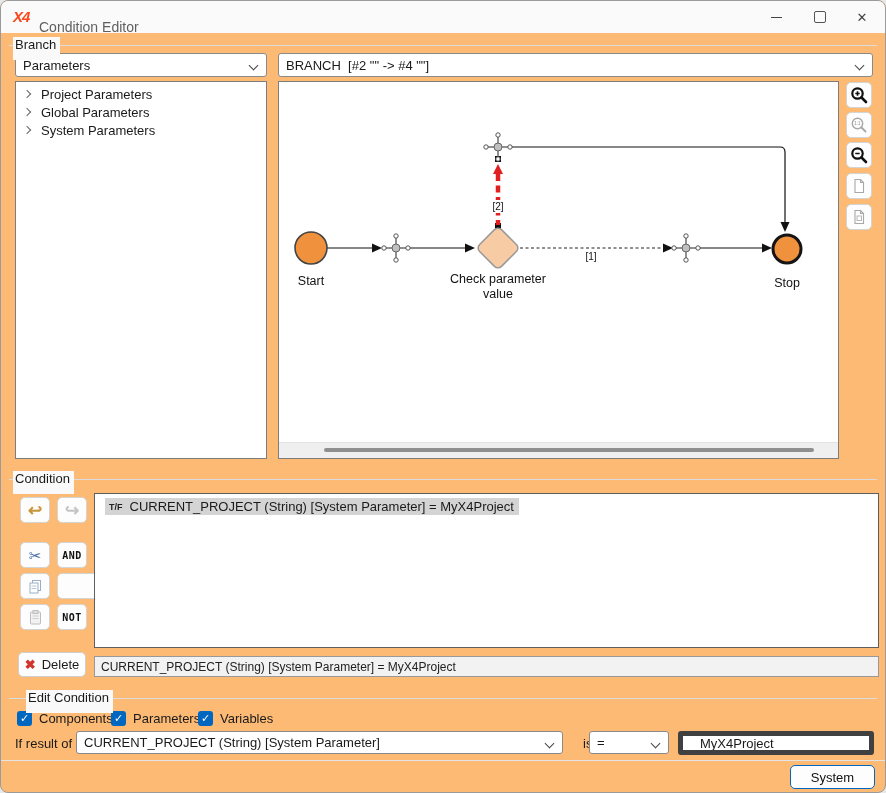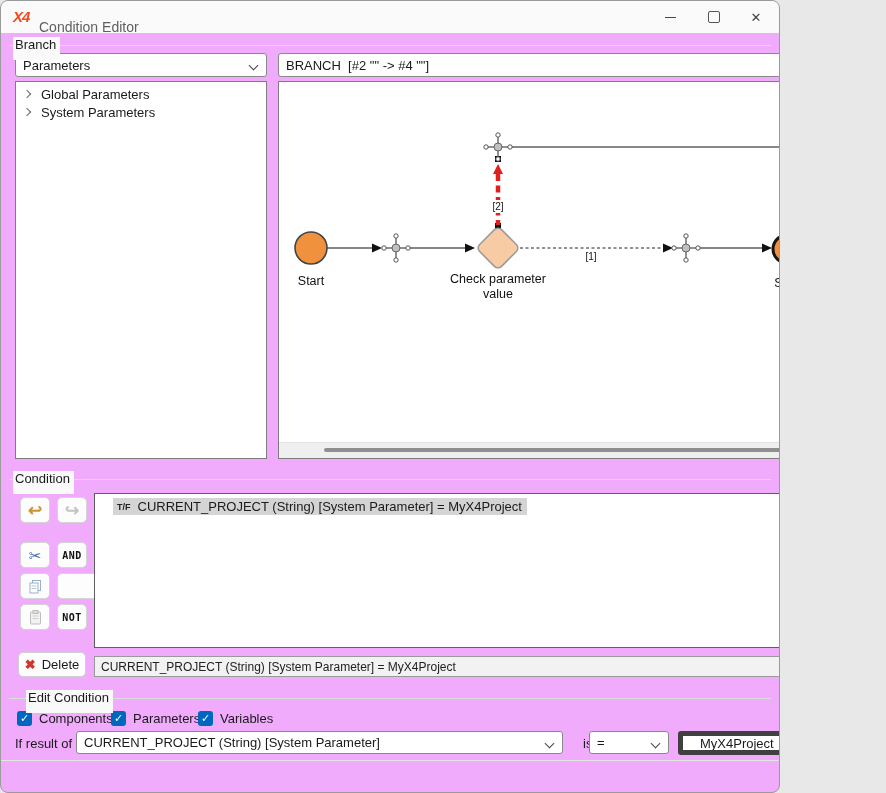--- a/index.html
+++ b/index.html
@@ -1,16 +1,16 @@
 <!DOCTYPE html>
 <html><head>
 <meta charset="utf-8">
 <style>
   html,body{margin:0;padding:0;background:#e8e8e8;}
-  .win{position:relative;width:780px;height:793px;background:#f0abfc;border:1px solid #9a9a9a;
+  .win{position:relative;width:886px;height:793px;background:#fdba74;border:1px solid #9a9a9a;
        border-radius:8px;overflow:hidden;font-family:"Liberation Sans",sans-serif;font-size:13px;color:#1a1a1a;box-sizing:border-box;}
   
   .titlebar{position:absolute;left:0;top:0;width:100%;height:32px;background:#fafafa;}
   .logo{position:absolute;left:12px;top:7px;font-weight:bold;font-style:italic;font-size:15px;color:#f9481c;letter-spacing:-1px;}
   .title{position:absolute;left:38px;top:18px;color:#5f5f5f;font-size:14px;}
   .winbtn{position:absolute;top:0;width:42px;height:32px;display:flex;align-items:center;justify-content:center;}
   .minglyph{width:11px;height:0;border-top:1px solid #444;display:block;}
   .maxglyph{width:10px;height:10px;border:1px solid #555;border-radius:2px;display:block;}
   .closeglyph{color:#444;font-size:13px;line-height:1;}
   
@@ -36,21 +36,21 @@
         display:flex;align-items:center;justify-content:center;cursor:default;}
   .opbtn{font-size:10px;font-weight:700;letter-spacing:.5px;color:#111;font-family:"DejaVu Sans Mono",monospace;}
   .glyph-undo{color:#c8963a;font-size:17px;font-weight:bold;line-height:1;}
   .glyph-redo{color:#c4c4c4;font-size:17px;font-weight:bold;line-height:1;}
   .glyph-cut{color:#4a6fa8;font-size:15px;line-height:1;}
   .glyph-del{color:#d0342c;font-size:13px;font-weight:bold;line-height:1;margin-right:6px;}
   .delete-btn{position:absolute;left:17px;top:651px;width:68px;height:25px;background:#fdfdfd;border:1px solid #cfcfcf;border-radius:5px;
         box-sizing:border-box;display:flex;align-items:center;justify-content:center;}
   
   .listbox{position:absolute;left:93px;top:492px;width:785px;height:155px;background:#fff;border:1px solid #5f5f5f;box-sizing:border-box;padding-top:4px;}
-  .list-item{display:flex;align-items:center;background:#d4d4d4;width:fit-content;margin-left:18px;padding:1px 5px 1px 4px;}
+  .list-item{display:flex;align-items:center;background:#d4d4d4;width:fit-content;margin-left:10px;padding:1px 5px 1px 4px;}
   .tf{font-size:9px;font-weight:700;margin-right:7px;color:#222;}
   .preview{position:absolute;left:93px;top:655px;width:785px;height:21px;background:#f2f2f2;border:1px solid #999;box-sizing:border-box;
            display:flex;align-items:center;padding:0 6px;font-size:12px;color:#222;}
   
   .cbrow{position:absolute;top:709px;display:flex;align-items:center;height:17px;}
   .cb{width:15px;height:15px;background:#0067c0;border-radius:3px;color:#fff;font-size:11px;display:flex;align-items:center;justify-content:center;margin-right:7px;}
   .lbl{position:absolute;color:#1a1a1a;}
   
   .footline{position:absolute;left:0;right:0;top:759px;border-top:1px solid #e4e4e4;}
   .close-btn{position:absolute;left:789px;top:764px;width:85px;height:24px;background:#fdfdfd;border:1px solid #0067c0;border-radius:5px;
@@ -82,20 +82,24 @@
     <span class="combo-text">Parameters</span>
     <span class="chev"></span>
   </div>
 
   <div class="combo" style="left:277px;top:52px;width:595px;">
     <span class="combo-text">BRANCH  [#2 "" -&gt; #4 ""]</span>
     <span class="chev"></span>
   </div>
 
   <div class="tree">
+    <div class="tree-item">
+      <span class="tchev"></span>
+      <span>Project Parameters</span>
+    </div>
     <div class="tree-item">
       <span class="tchev"></span>
       <span>Global Parameters</span>
     </div>
     <div class="tree-item">
       <span class="tchev"></span>
       <span>System Parameters</span>
     </div>
   </div>
 

